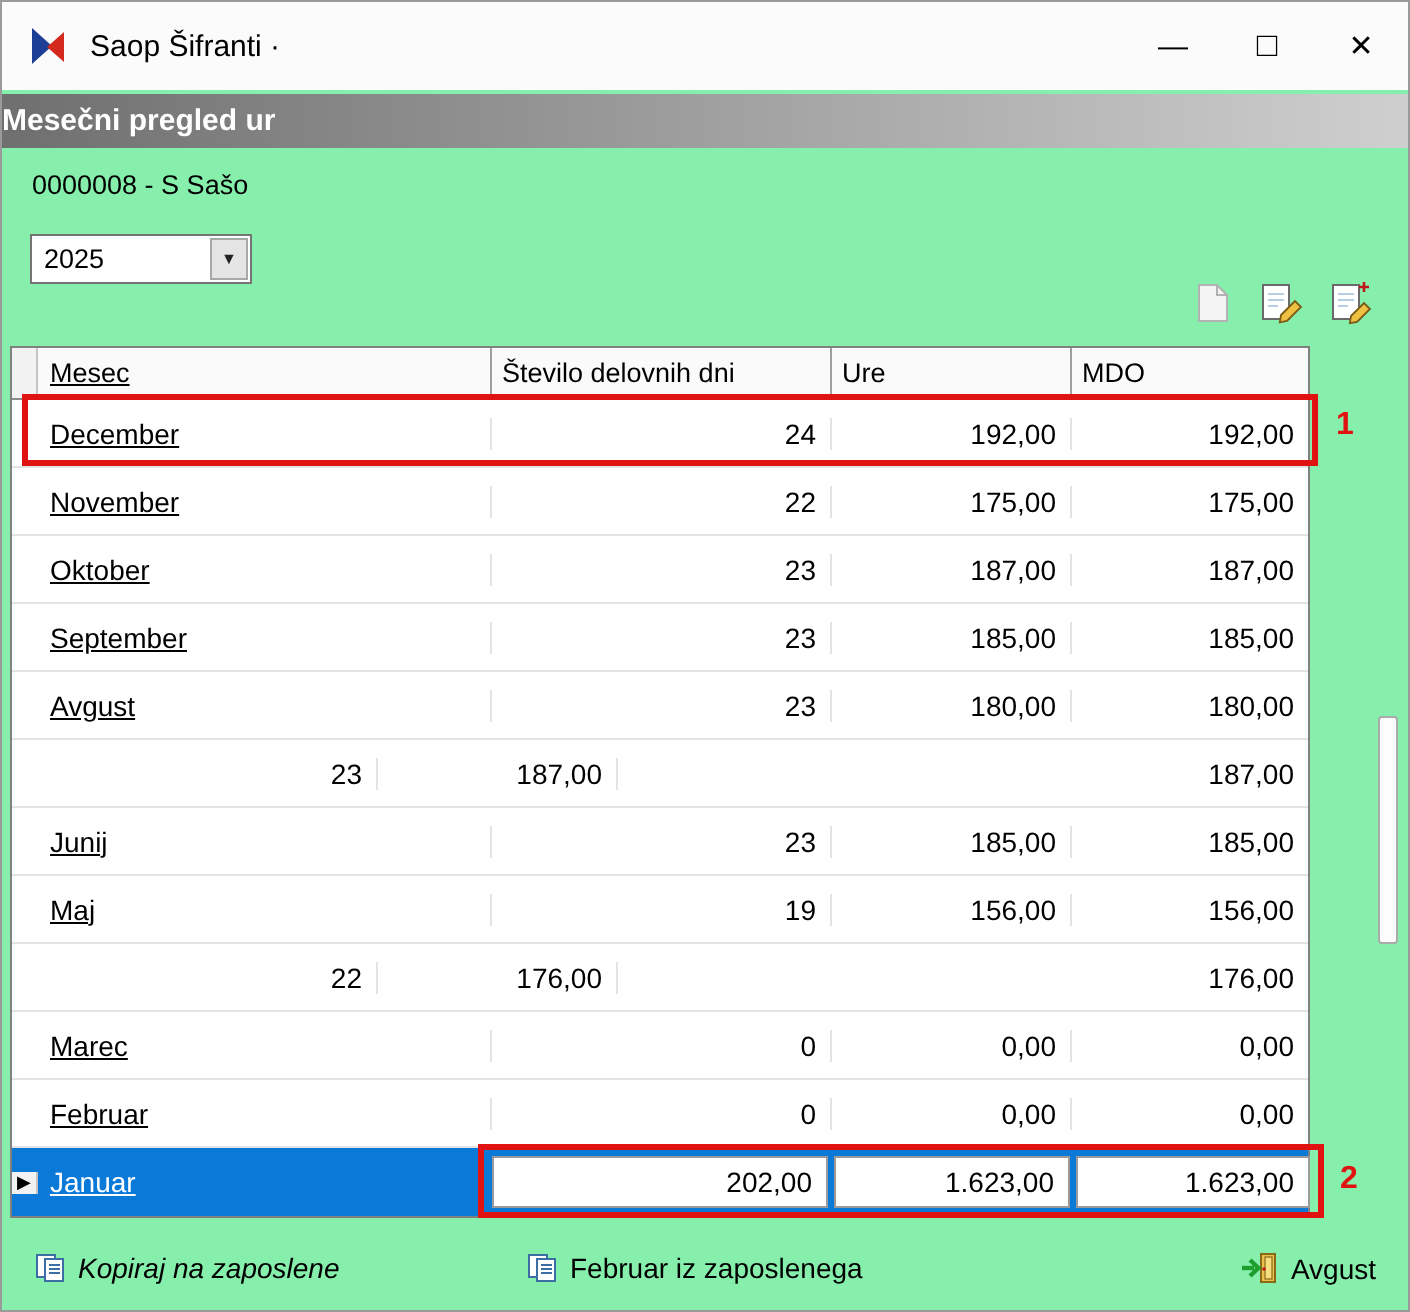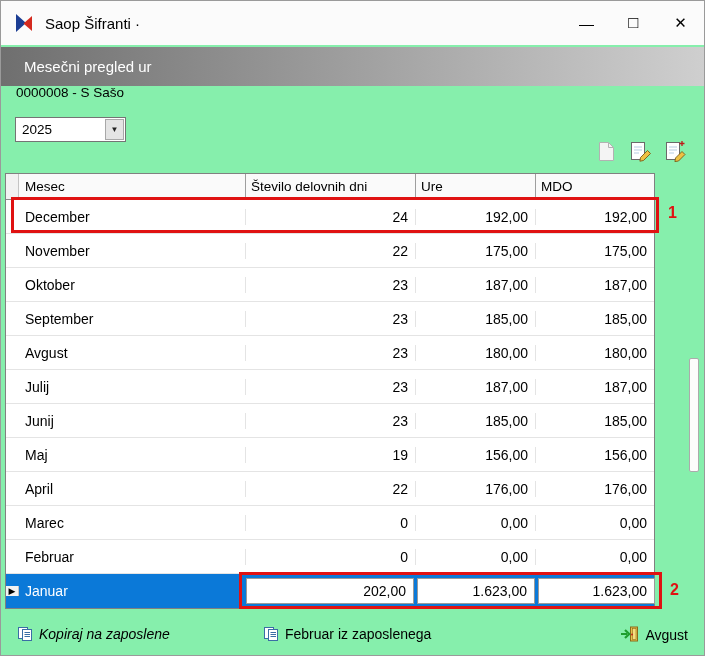--- a/index.html
+++ b/index.html
@@ -14,24 +14,24 @@
   .titlebar { position:absolute; top:0; left:0; right:0; height:44px;
               background:#fbfbfb; display:flex; align-items:center; }
   .app-icon { margin-left:12px; width:22px; height:22px; flex:0 0 auto; }
   .title-text { margin-left:10px; font-size:15px; }
   .caption-controls { margin-left:auto; display:flex; height:100%; }
   .cap-btn { width:47px; height:100%; display:flex; align-items:center;
              justify-content:center; font-size:15px; cursor:default; }
   .cap-btn.max { font-size:17px; }
 
   
-  .header-bar { position:absolute; top:46px; left:0; right:0; height:39px;
+  .header-bar { position:absolute; top:46px; left:0; right:0; height:27px;
                 background:linear-gradient(to right, var(--header-gradient-start,#6f6f6f), var(--header-gradient-end,#cfcfcf));
-                color:#fff; font-weight:normal; font-size:15px;
-                display:flex; align-items:center; padding-left:23px; }
+                color:#fff; font-weight:bold; font-size:15px;
+                display:flex; align-items:center; padding-left:0; }
 
   .employee { position:absolute; top:84px; left:15px; font-size:13.5px; }
 
   
   .combo { position:absolute; top:116px; left:14px; width:111px; height:25px;
            background:#fff; border:1px solid #747474; display:flex; }
   .combo-value { flex:1; font-size:13.5px; padding:4px 0 0 6px; }
   .combo-btn { width:19px; margin:1px; background:#e4e4e4; border:1px solid #a8a8a8;
                display:flex; align-items:center; justify-content:center;
                font-size:8px; color:#222; }
@@ -47,21 +47,21 @@
           border:1px solid #808080; background:#fff; font-size:14px; }
   .grid-header { display:flex; height:26px; background:#fafafa;
                  border-bottom:1px solid #8c8c8c; }
   .grid-header .cell { border-right:1px solid #9e9e9e; display:flex;
                        align-items:center; padding-left:5px; font-size:13.5px; }
   .grid-row { display:flex; height:34px; border-bottom:1px solid #e4e4e4; background:#fff;align-items:center; }
   .grid-row:last-child { border-bottom:none; }
   .grid-row .cell { border-right:1px solid #e4e4e4; display:flex; align-items:center; }
   .cell.gutter { width:13px; background:#f2f2f2; border-right:1px solid #c4c4c4;
                  justify-content:center; font-size:9px; color:#000; padding:0; }
-  .cell.c-mesec { width:227px; padding-left:6px; }
+  .cell.c-mesec { width:227px; padding-left:6px;text-decoration:underline; }
   .cell.c-dni { width:170px; }
   .cell.c-ure { width:120px; }
   .cell.c-mdo { flex:1; border-right:none; }
   .num { justify-content:flex-end; padding-right:7px; }
   .grid-row.selected { background:var(--selected-row,#0b79d8); color:#fff; }
   .grid-row.selected .cell { border-right-color:transparent; }
   .grid-row.selected .cell.gutter { background:#f2f2f2; color:#000;
                                     border-right-color:#c4c4c4; }
 
   
@@ -187,42 +187,40 @@
     </div>
         <div class="grid-row">
       <div class="cell gutter"></div>
       <div class="cell c-mesec">Avgust</div>
       <div class="cell c-dni num">23</div>
       <div class="cell c-ure num">180,00</div>
       <div class="cell c-mdo num">180,00</div>
     </div>
         <div class="grid-row">
       <div class="cell gutter"></div>
-      <div class="cell c-mesec">Julij</div>
       <div class="cell c-dni num">23</div>
       <div class="cell c-ure num">187,00</div>
       <div class="cell c-mdo num">187,00</div>
     </div>
         <div class="grid-row">
       <div class="cell gutter"></div>
       <div class="cell c-mesec">Junij</div>
       <div class="cell c-dni num">23</div>
       <div class="cell c-ure num">185,00</div>
       <div class="cell c-mdo num">185,00</div>
     </div>
         <div class="grid-row">
       <div class="cell gutter"></div>
       <div class="cell c-mesec">Maj</div>
       <div class="cell c-dni num">19</div>
       <div class="cell c-ure num">156,00</div>
       <div class="cell c-mdo num">156,00</div>
     </div>
         <div class="grid-row">
       <div class="cell gutter"></div>
-      <div class="cell c-mesec">April</div>
       <div class="cell c-dni num">22</div>
       <div class="cell c-ure num">176,00</div>
       <div class="cell c-mdo num">176,00</div>
     </div>
         <div class="grid-row">
       <div class="cell gutter"></div>
       <div class="cell c-mesec">Marec</div>
       <div class="cell c-dni num">0</div>
       <div class="cell c-ure num">0,00</div>
       <div class="cell c-mdo num">0,00</div>

